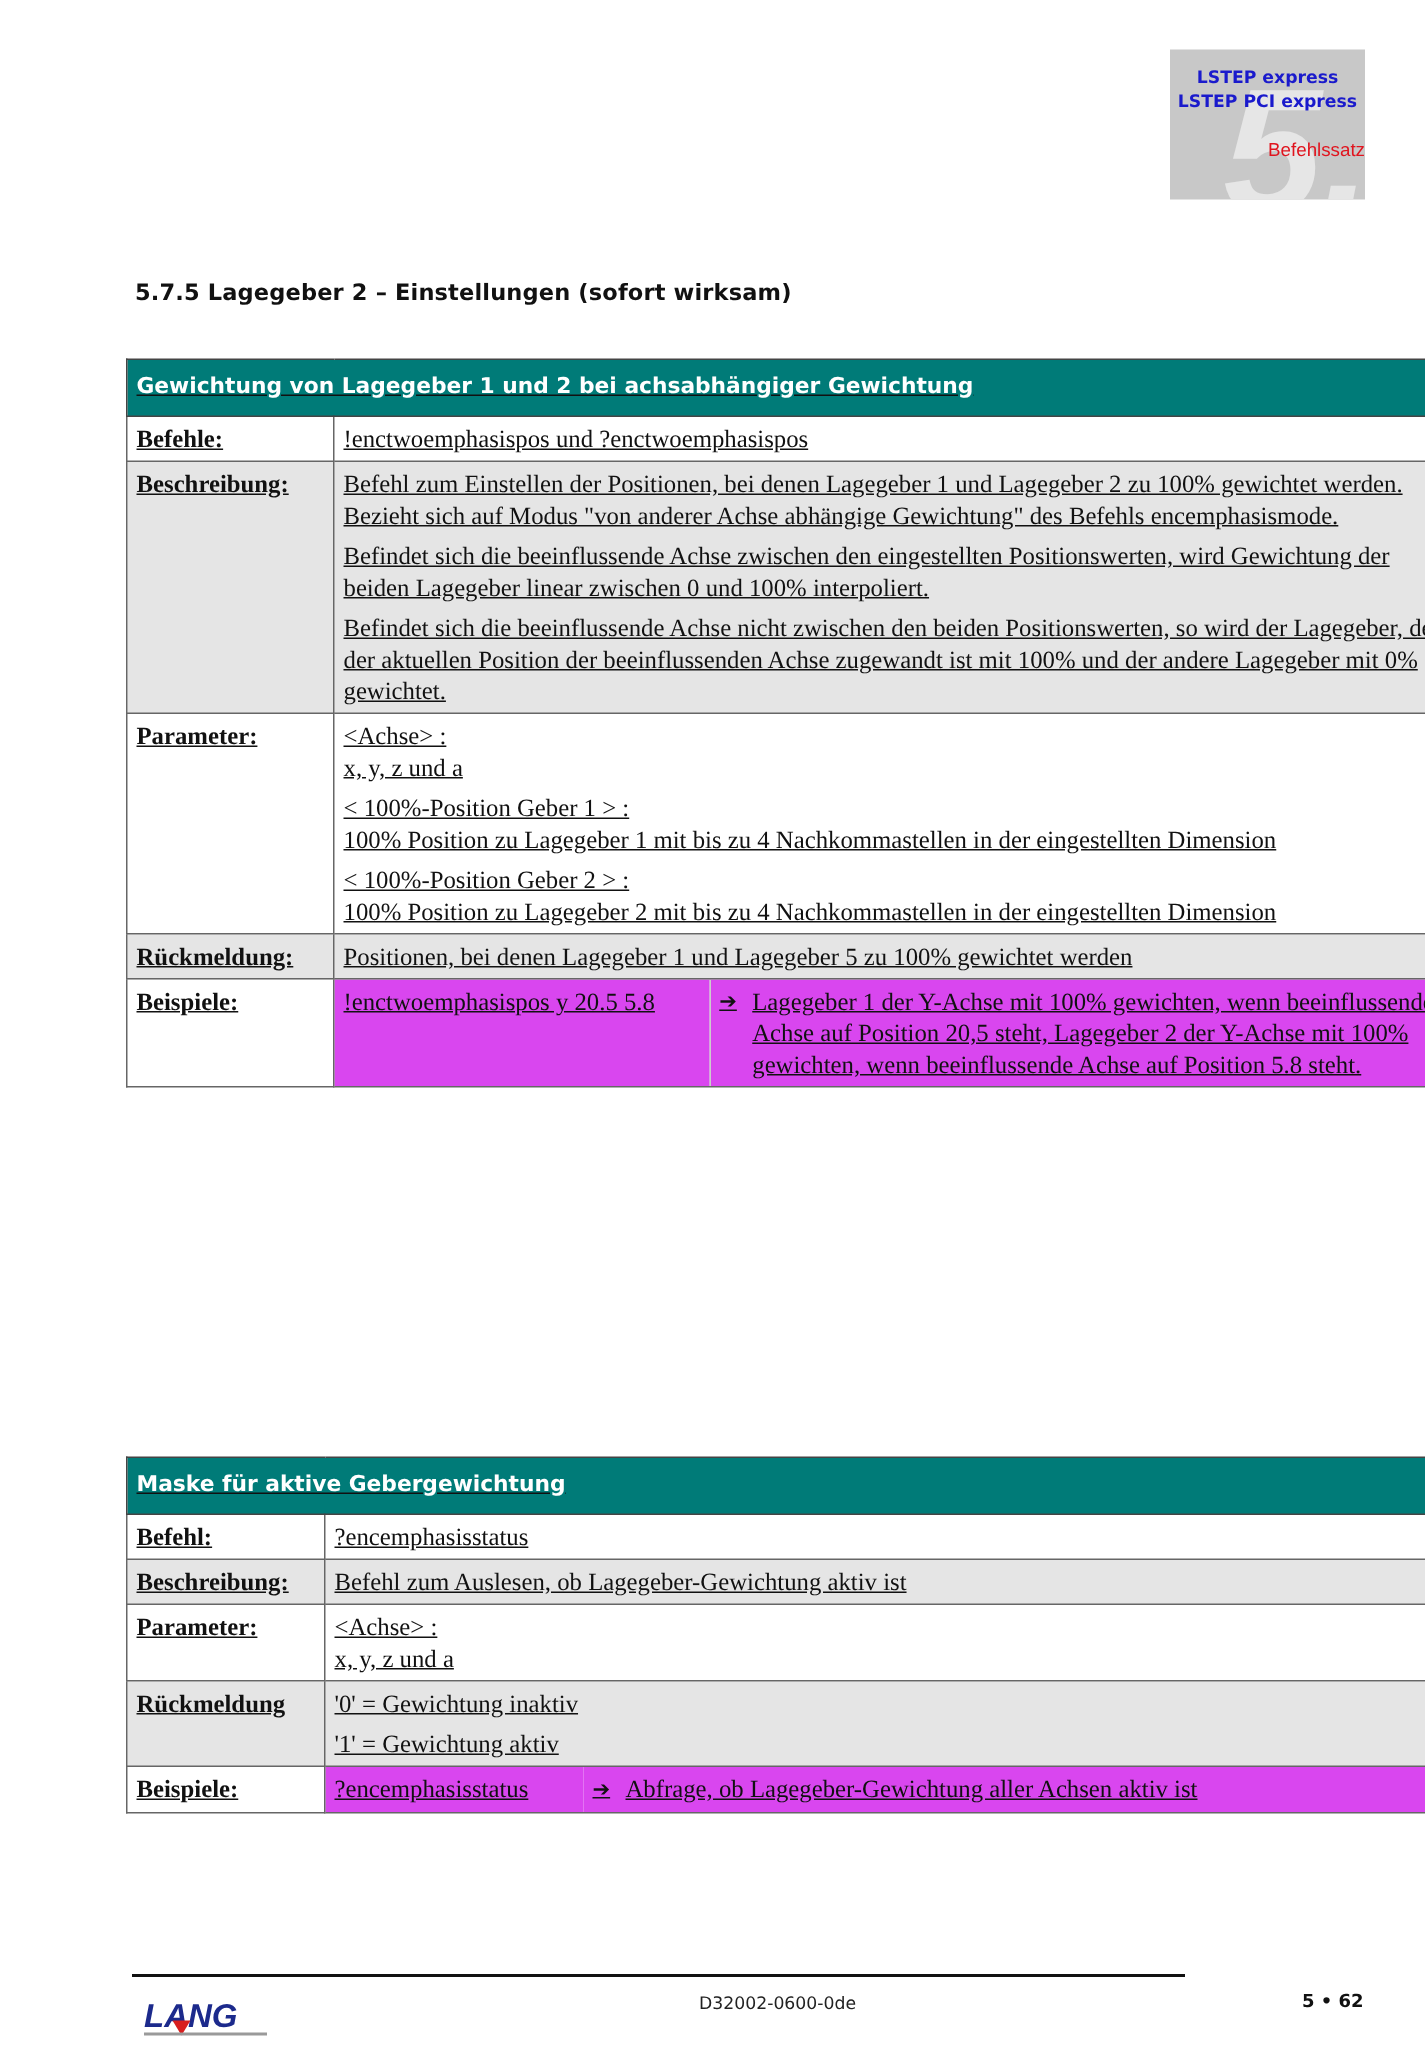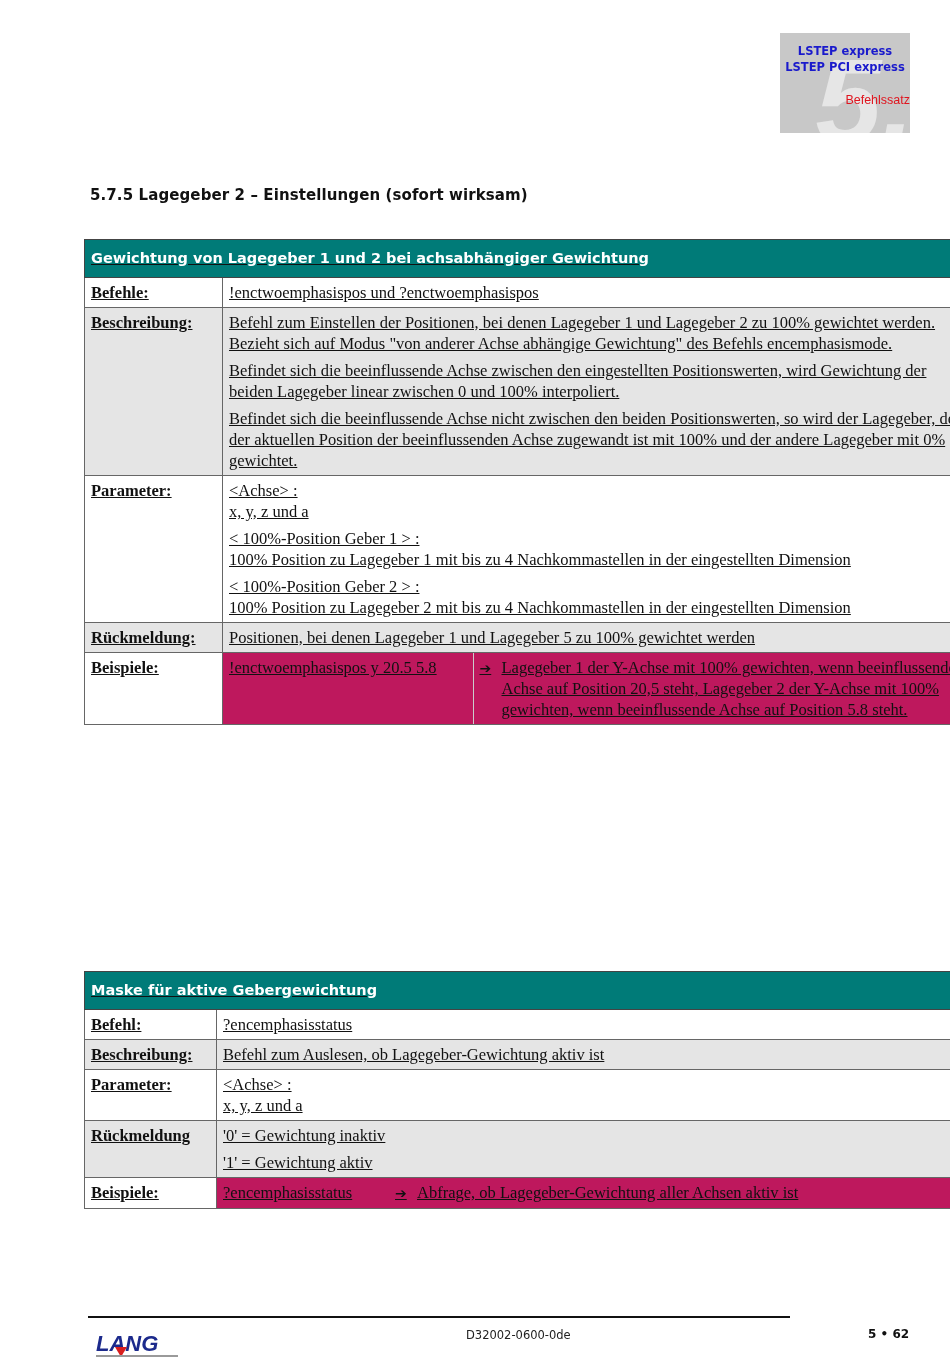--- a/index.html
+++ b/index.html
@@ -44,21 +44,21 @@
       background: #007b78; color: #ffffff;
       font-family: "DejaVu Sans", sans-serif; font-weight: bold; font-size: 14.5px;
       padding: 8px 6px 8px 6px; border-color: #444;
     }
     table.cmd tr.grey td { background: #e5e5e5; }
     table.cmd td.lbl { font-weight: bold; }
     table.cmd p { margin: 0 0 6px 0; }
     table.cmd p:last-child { margin-bottom: 0; }
     .ex-table { width: 100%; border-collapse: collapse; table-layout: fixed; }
     table.cmd td.ex-cell { padding: 0; }
-    .ex-table td { border: none !important; border-bottom: 1px solid #888 !important; padding: 4px 6px !important; background: #be185d; }
+    .ex-table td { border: none !important; border-bottom: 1px solid #888 !important; padding: 4px 6px !important; background: #d946ef; }
     .ex-table tr:last-child td { border-bottom: none !important; }
     .ex-table td.cmdcol { border-right: 1px solid #ccc !important; }
     .arrow { display: inline-block; width: 22px; font-family: "DejaVu Sans", sans-serif; font-size: 14px; vertical-align: top; padding-top: 1px; }
     .ex-desc { display: flex; }
     .ex-desc .txt { flex: 1; }
     #t1 { top: 239px; }
     #t2 { top: 971px; }
     .footer-line { position: absolute; left: 88px; top: 1316px; width: 702px; height: 2px; background: #111; }
     .footer-doc { position: absolute; left: 466px; top: 1328px; font-family: "DejaVu Sans", sans-serif; font-size: 11.5px; color: #222; }
     .footer-page { position: absolute; left: 868px; top: 1327px; font-family: "DejaVu Sans", sans-serif; font-size: 12px; font-weight: bold; }

